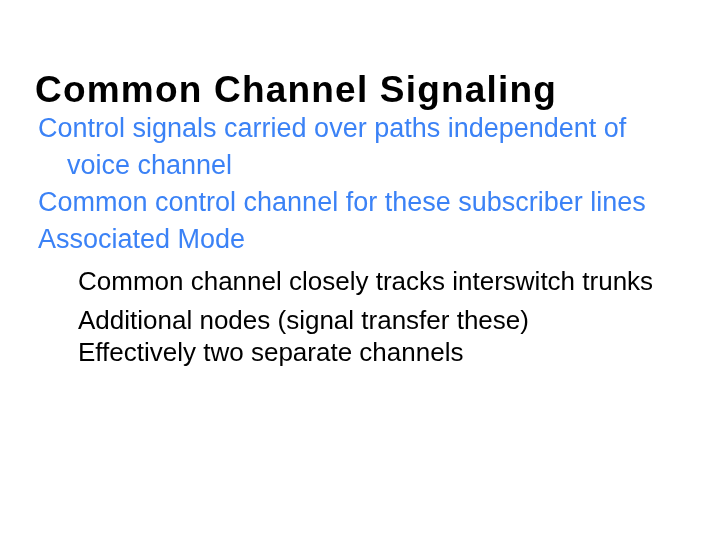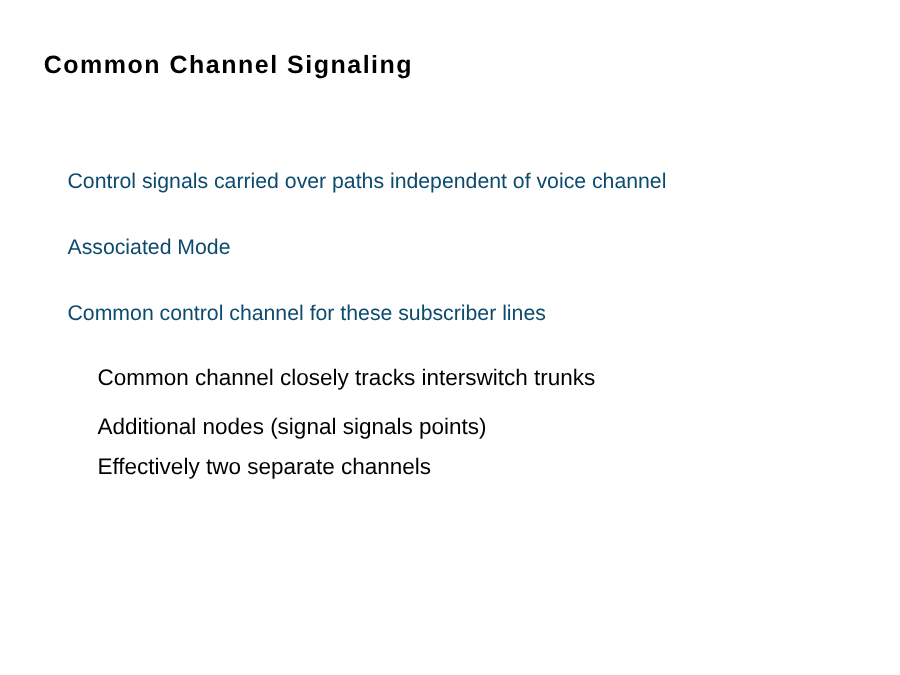--- a/index.html
+++ b/index.html
@@ -14,45 +14,45 @@
   .slide {
     position: relative;
     width: 720px;
     height: 540px;
     background: #ffffff;
     overflow: hidden;
   }
   .slide-title {
     position: absolute;
     left: 35px;
-    top: 42px;
+    top: 71px;
     width: 660px;
-    font-size: 20px;
+    font-size: 37px;
     font-weight: bold;
     letter-spacing: 1.2px;
     line-height: 1.0;
     color: #000000;
     white-space: nowrap;
   }
   .body-block {
     position: absolute;
     left: 38px;
     top: 110px;
     width: 648px;
   }
   .bullet-l1 {
-    font-size: 17px;
+    font-size: 27px;
     line-height: 37px;
-    color: #0c4a6e;
+    color: #3b82f6;
     padding-left: 29px;
     text-indent: -29px;
-    margin: 16px;
+    margin: 0;
   }
   .bullet-l2 {
-    font-size: 18px;
+    font-size: 26px;
     line-height: 34px;
     color: #000000;
     margin: 0;
     padding-left: 40px;
     text-indent: -0px;
   }
   .bullet-l2.first-sub {
     margin-top: 6px;
   }
   .bullet-l1.after-sub {
@@ -67,26 +67,26 @@
 
 <div class="slide">
 
   <div class="slide-title">Common Channel Signaling</div>
 
   <div class="body-block">
 
     <p class="bullet-l1">Control signals carried over paths independent of voice channel</p>
 
 
+    <p class="bullet-l1">Common control channel for these subscriber lines</p>
+
     <p class="bullet-l1">Associated Mode</p>
-
-    <p class="bullet-l1">Common control channel for these subscriber lines</p>
 
     <p class="bullet-l2 first-sub">Common channel closely tracks interswitch trunks</p>
 
 
-    <p class="bullet-l2 first-sub tight">Additional nodes (signal signals points)</p>
+    <p class="bullet-l2 first-sub tight">Additional nodes (signal transfer these)</p>
 
     <p class="bullet-l2 tight">Effectively two separate channels</p>
 
   </div>
 
 </div>
 
 </body></html>

